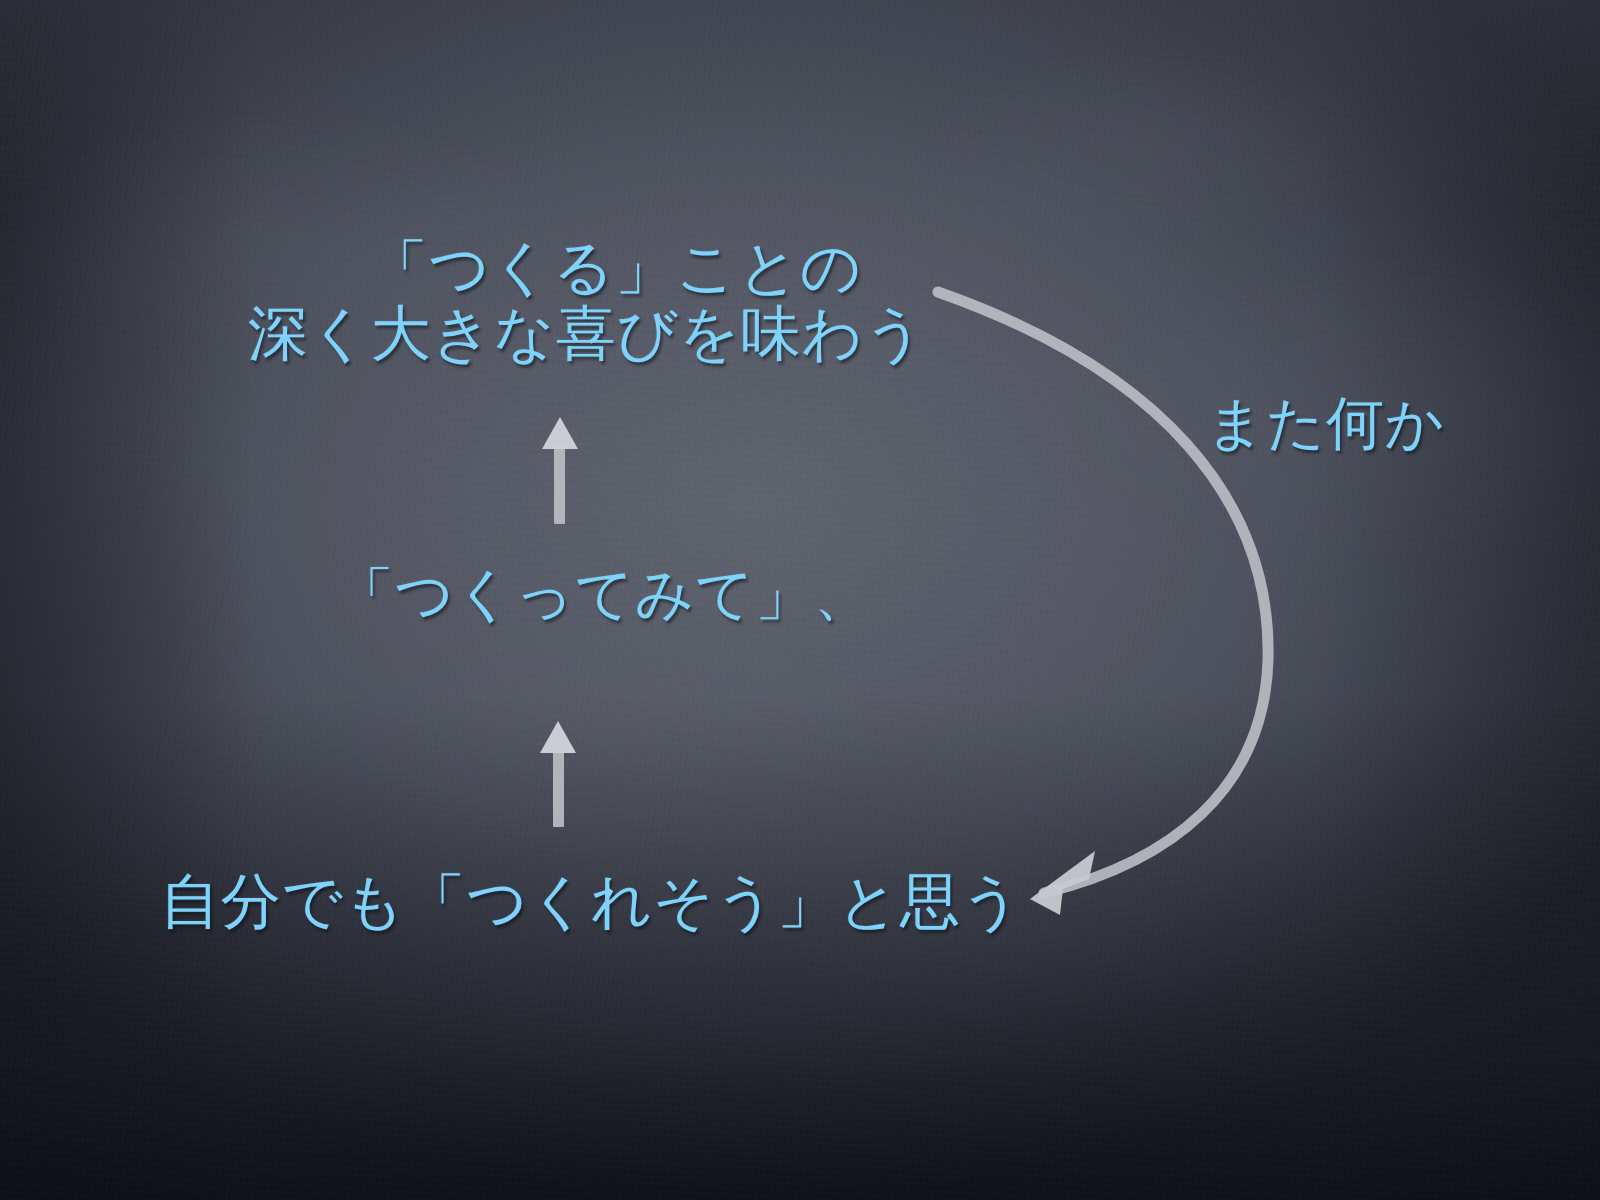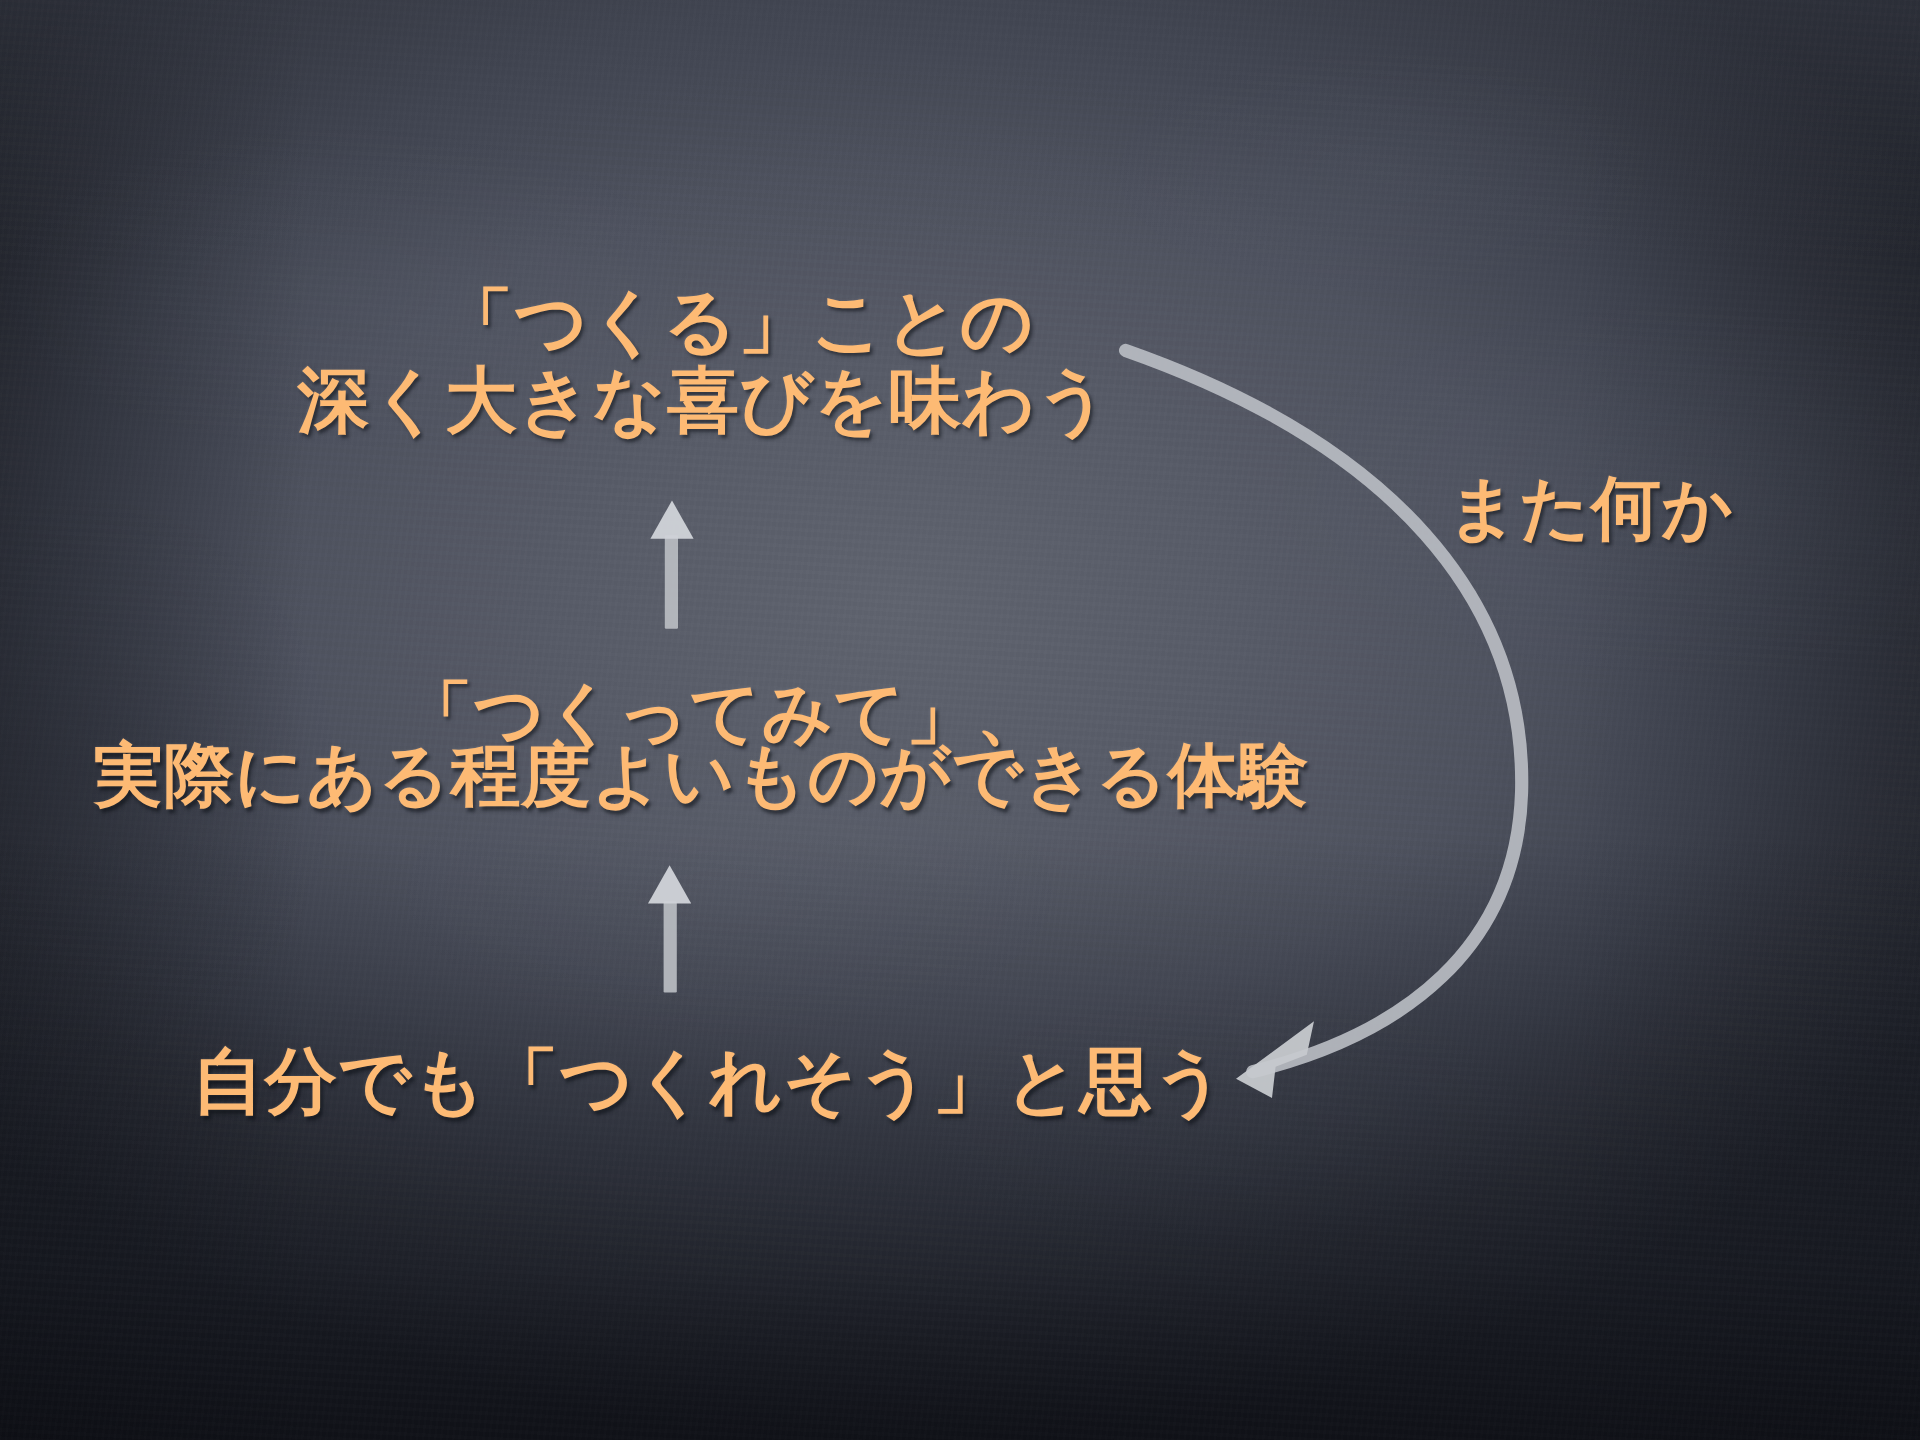--- a/index.html
+++ b/index.html
@@ -65,22 +65,22 @@
           rgba(255,255,255,0.012) 0px,
           rgba(255,255,255,0.012) 3px,
           rgba(0,0,0,0.012) 3px,
           rgba(0,0,0,0.012) 7px);
   }
 
   
   .chalk-line {
     position: absolute;
     white-space: nowrap;
-    color: #fdba74;
-    font-weight: 700;
+    color: #7dd3fc;
+    font-weight: 400;
     letter-spacing: 0.012em;
     text-shadow:
        2px 3px 3px rgba(10,12,18,0.55),
        0 0 2px rgba(255,255,255,0.18);
   }
 
   .overlay-svg {
     position: absolute;
     inset: 0;
     width: 1600px;
@@ -115,19 +115,18 @@
                C 1264 790, 1170 862, 1044 893" fill="none" stroke="#b9bcc2" stroke-width="11" stroke-linecap="round" opacity="0.92"></path>
       <path d="M 1088 852 L 1032 897 L 1062 880 L 1052 912" fill="none" stroke="#c6c9ce" stroke-width="0" opacity="0"></path>
       <polygon points="1030,899 1095,851 1089,879 1063,889 1060,915" fill="#c6c9ce" opacity="0.95"></polygon>
     </g>
   </svg>
 
   <div class="chalk-line" style="left:368px; top:228px; font-size:60px;">「つくる」ことの</div>
   <div class="chalk-line" style="left:248px; top:294px; font-size:60px;">深く大きな喜びを味わう</div>
 
   <div class="chalk-line" style="left:336px; top:556px; font-size:58px;">「つくってみて」、</div>
-  <div class="chalk-line" style="left:78px; top:608px; font-size:58px;">実際にある程度よいものができる体験</div>
 
   <div class="chalk-line" style="left:160px; top:862px; font-size:60px;">自分でも「つくれそう」と思う</div>
 
   <div class="chalk-line" style="left:1206px; top:385px; font-size:58px;">また何か</div>
 
 </div>
 
 </body></html>

